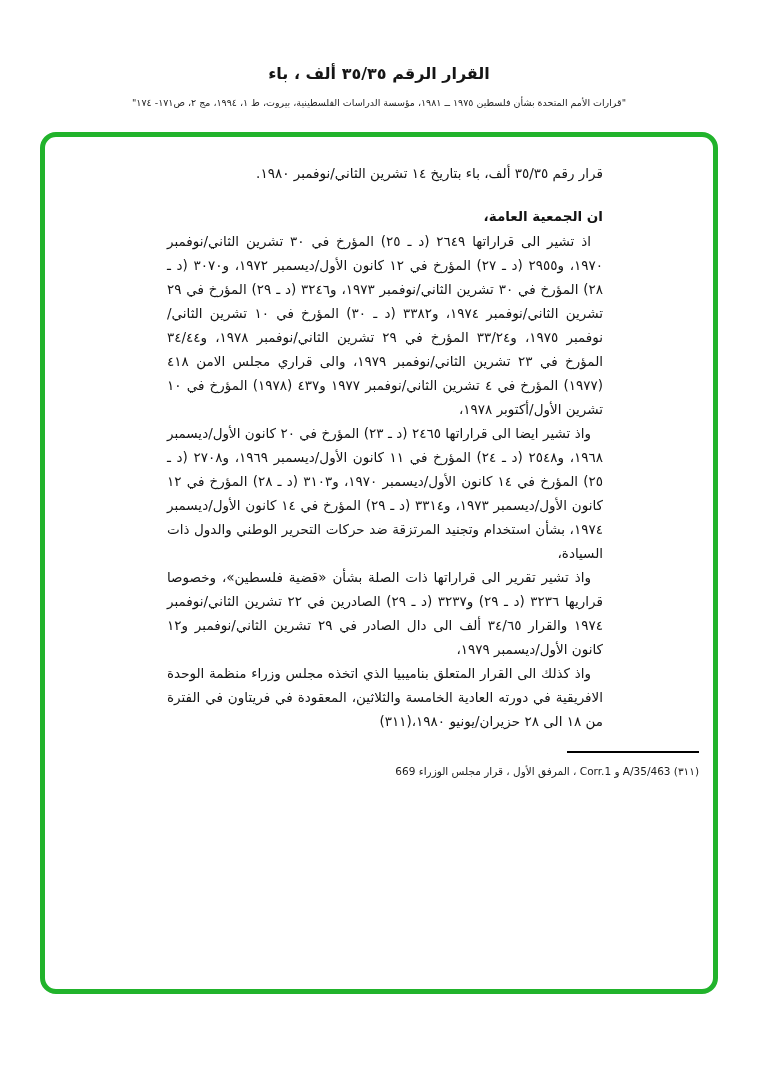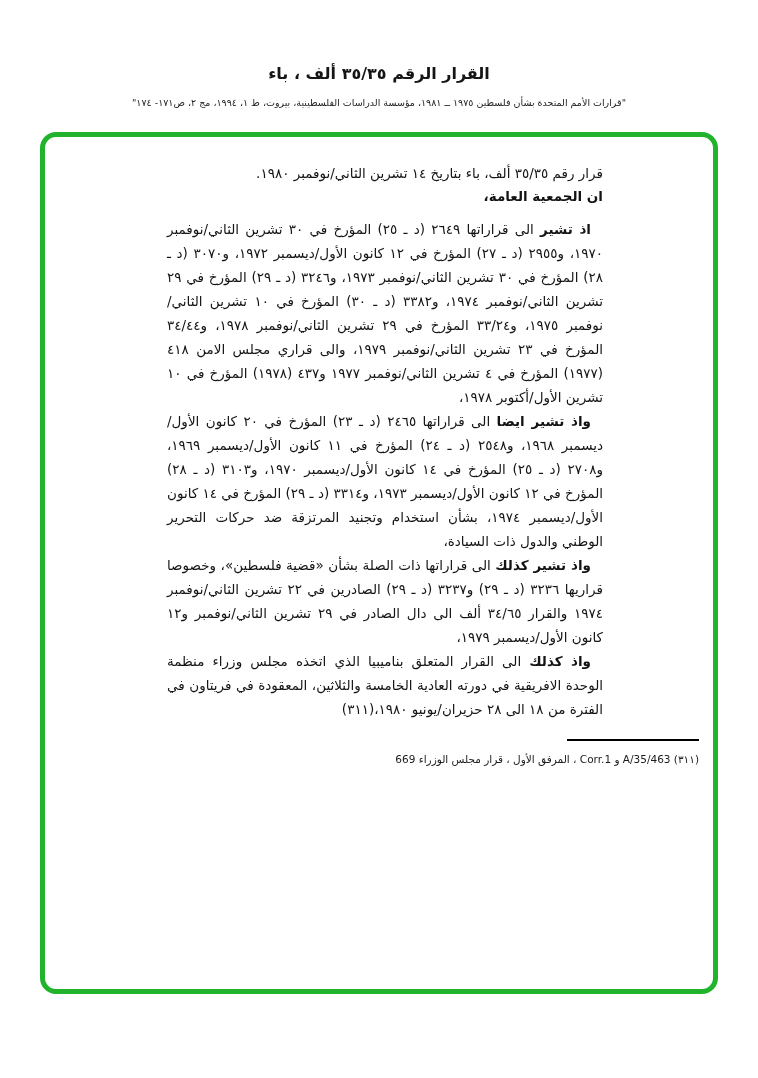--- a/index.html
+++ b/index.html
@@ -20,26 +20,26 @@
   }
   .hl-box {
     width: 678px; min-height: 862px; margin: 24px auto 0;
     border: 5px solid var(--hl); border-radius: 16px;
     padding: 26px 0 18px 0; background: #ffffff;
   }
   .content {
     direction: rtl; padding: 0 110px 0 122px;
     font-size: 13.5px; color: #141414;
   }
-  .res-heading { text-align: right; line-height: 21px; }
+  .res-heading { text-align: right; line-height: 21px; margin-bottom: 20px; }
   .subtitle { font-weight: bold; text-align: center; font-size: 14px; line-height: 26px; }
   .section-label { font-weight: bold; text-align: center; font-size: 15px; margin: 24px 0 24px 0; }
-  .opening { font-weight: bold; line-height: 24px; margin-bottom: 9px; }
+  .opening { font-weight: bold; line-height: 24px; margin-bottom: 1px; }
   .body-par { text-align: justify; line-height: 24px; text-indent: 12px; }
-  .body-par .lead { font-weight: bold; }
+  .body-par .lead { font-weight: normal; }
   .footnote-area { direction: rtl; margin-top: 18px; padding: 0 14px 0 32px; }
   .fn-sep { width: 132px; border-top: 2px solid #000; margin: 0 0 9px auto; }
   .fn-line { font-size: 10.5px; line-height: 19px; text-align: right; color: #1a1a1a; }
   .page-num { text-align: center; margin-top: 28px; font-size: 14px; font-weight: bold; }
 </style>
 </head>
 <body>
 
 <div class="page">
 
@@ -54,21 +54,21 @@
       <p class="res-heading">قرار رقم ٣٥/٣٥ ألف، باء بتاريخ ١٤ تشرين الثاني/نوفمبر ١٩٨٠.</p>
 
 
 
       <p class="opening">ان الجمعية العامة،</p>
 
       <p class="body-par"><strong class="lead">اذ تشير</strong><span> الى قراراتها ٢٦٤٩ (د ـ ٢٥) المؤرخ في ٣٠ تشرين الثاني/نوفمبر ١٩٧٠، و٢٩٥٥ (د ـ ٢٧) المؤرخ في ١٢ كانون الأول/ديسمبر ١٩٧٢، و٣٠٧٠ (د ـ ٢٨) المؤرخ في ٣٠ تشرين الثاني/نوفمبر ١٩٧٣، و٣٢٤٦ (د ـ ٢٩) المؤرخ في ٢٩ تشرين الثاني/نوفمبر ١٩٧٤، و٣٣٨٢ (د ـ ٣٠) المؤرخ في ١٠ تشرين الثاني/نوفمبر ١٩٧٥، و٣٣/٢٤ المؤرخ في ٢٩ تشرين الثاني/نوفمبر ١٩٧٨، و٣٤/٤٤ المؤرخ في ٢٣ تشرين الثاني/نوفمبر ١٩٧٩، والى قراري مجلس الامن ٤١٨ (١٩٧٧) المؤرخ في ٤ تشرين الثاني/نوفمبر ١٩٧٧ و٤٣٧ (١٩٧٨) المؤرخ في ١٠ تشرين الأول/أكتوبر ١٩٧٨،</span></p>
 
       <p class="body-par"><strong class="lead">واذ تشير ايضا</strong><span> الى قراراتها ٢٤٦٥ (د ـ ٢٣) المؤرخ في ٢٠ كانون الأول/ديسمبر ١٩٦٨، و٢٥٤٨ (د ـ ٢٤) المؤرخ في ١١ كانون الأول/ديسمبر ١٩٦٩، و٢٧٠٨ (د ـ ٢٥) المؤرخ في ١٤ كانون الأول/ديسمبر ١٩٧٠، و٣١٠٣ (د ـ ٢٨) المؤرخ في ١٢ كانون الأول/ديسمبر ١٩٧٣، و٣٣١٤ (د ـ ٢٩) المؤرخ في ١٤ كانون الأول/ديسمبر ١٩٧٤، بشأن استخدام وتجنيد المرتزقة ضد حركات التحرير الوطني والدول ذات السيادة،</span></p>
 
-      <p class="body-par"><strong class="lead">واذ تشير كذلك</strong><span> الى قراراتها ذات الصلة بشأن «قضية فلسطين»، وخصوصا قراريها ٣٢٣٦ (د ـ ٢٩) و٣٢٣٧ (د ـ ٢٩) الصادرين في ٢٢ تشرين الثاني/نوفمبر ١٩٧٤ والقرار ٣٤/٦٥ ألف الى دال الصادر في ٢٩ تشرين الثاني/نوفمبر و١٢ كانون الأول/ديسمبر ١٩٧٩،</span></p>
+      <p class="body-par"><strong class="lead">واذ تشير تقرير</strong><span> الى قراراتها ذات الصلة بشأن «قضية فلسطين»، وخصوصا قراريها ٣٢٣٦ (د ـ ٢٩) و٣٢٣٧ (د ـ ٢٩) الصادرين في ٢٢ تشرين الثاني/نوفمبر ١٩٧٤ والقرار ٣٤/٦٥ ألف الى دال الصادر في ٢٩ تشرين الثاني/نوفمبر و١٢ كانون الأول/ديسمبر ١٩٧٩،</span></p>
 
       <p class="body-par"><strong class="lead">واذ كذلك</strong><span> الى القرار المتعلق بناميبيا الذي اتخذه مجلس وزراء منظمة الوحدة الافريقية في دورته العادية الخامسة والثلاثين، المعقودة في فريتاون في الفترة من ١٨ الى ٢٨ حزيران/يونيو ١٩٨٠،(٣١١)</span></p>
 
     </div>
 
     <div class="footnote-area">
       <div class="fn-sep"></div>
       <div class="fn-line">(٣١١) A/35/463 و Corr.1 ، المرفق الأول ، قرار مجلس الوزراء 669</div>
     </div>
   </div>

